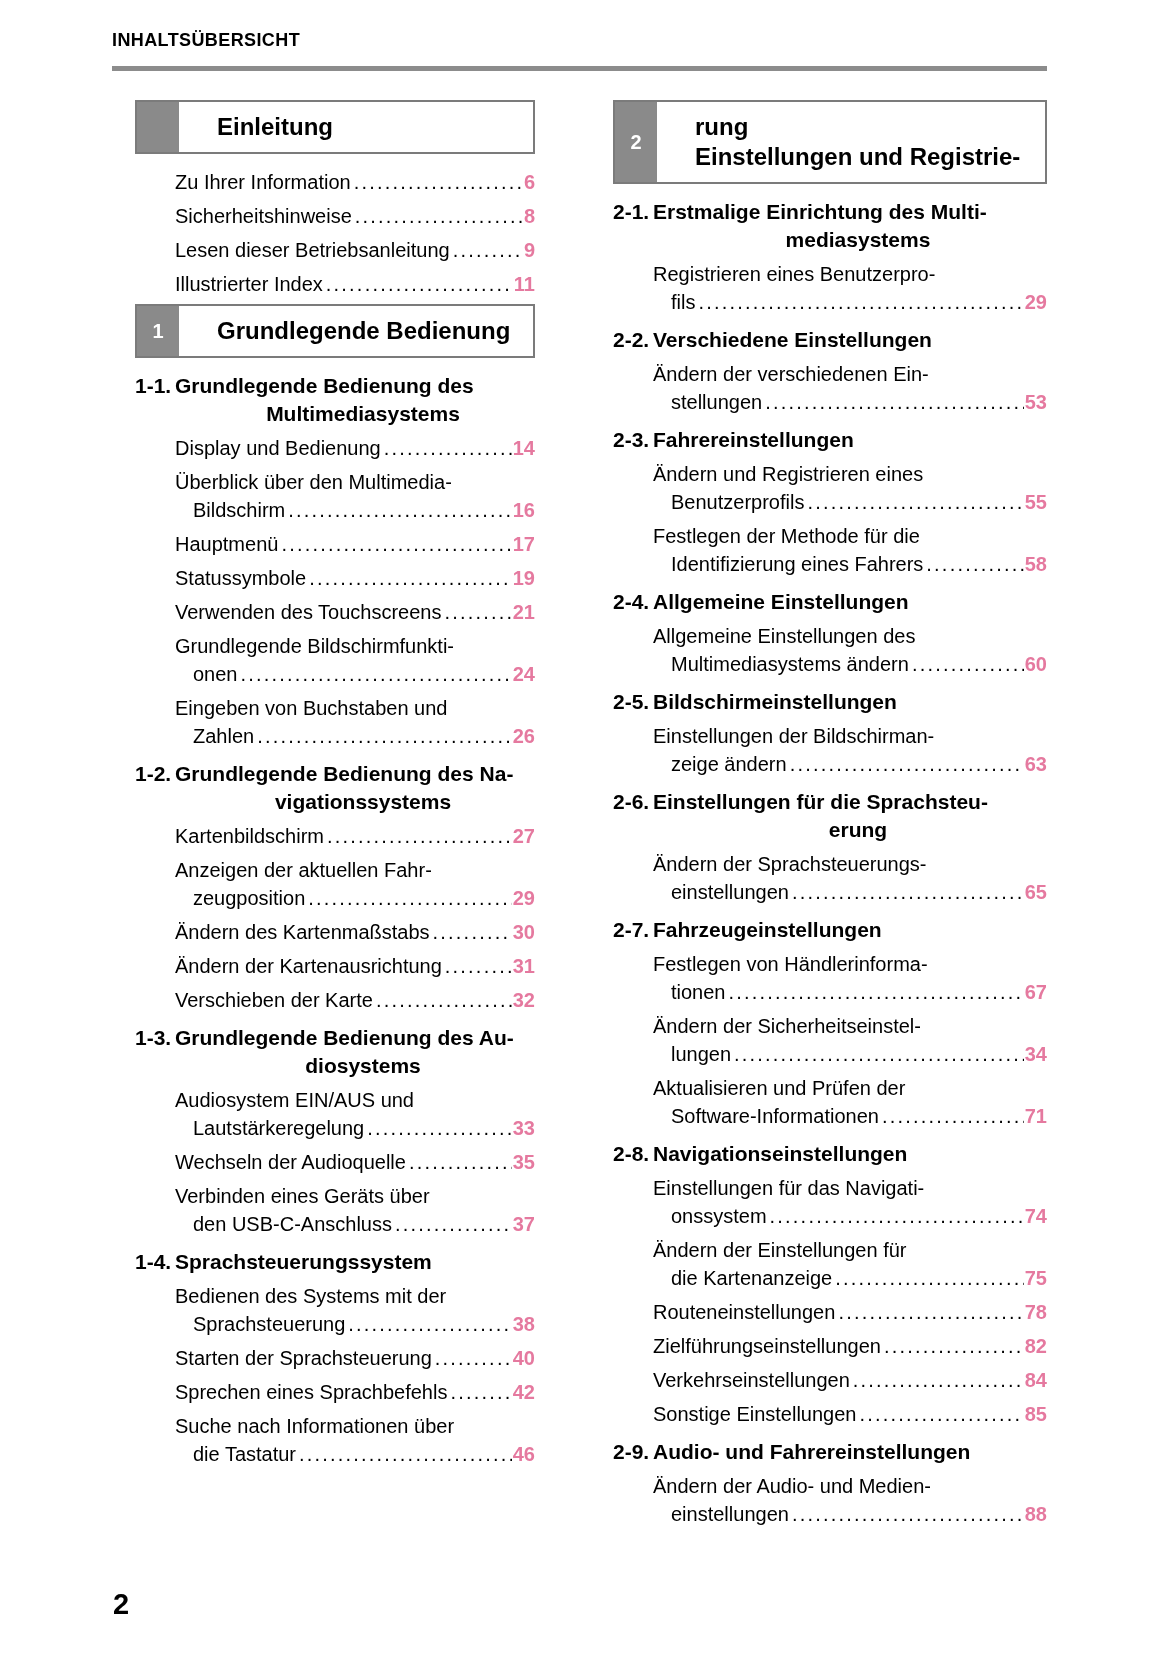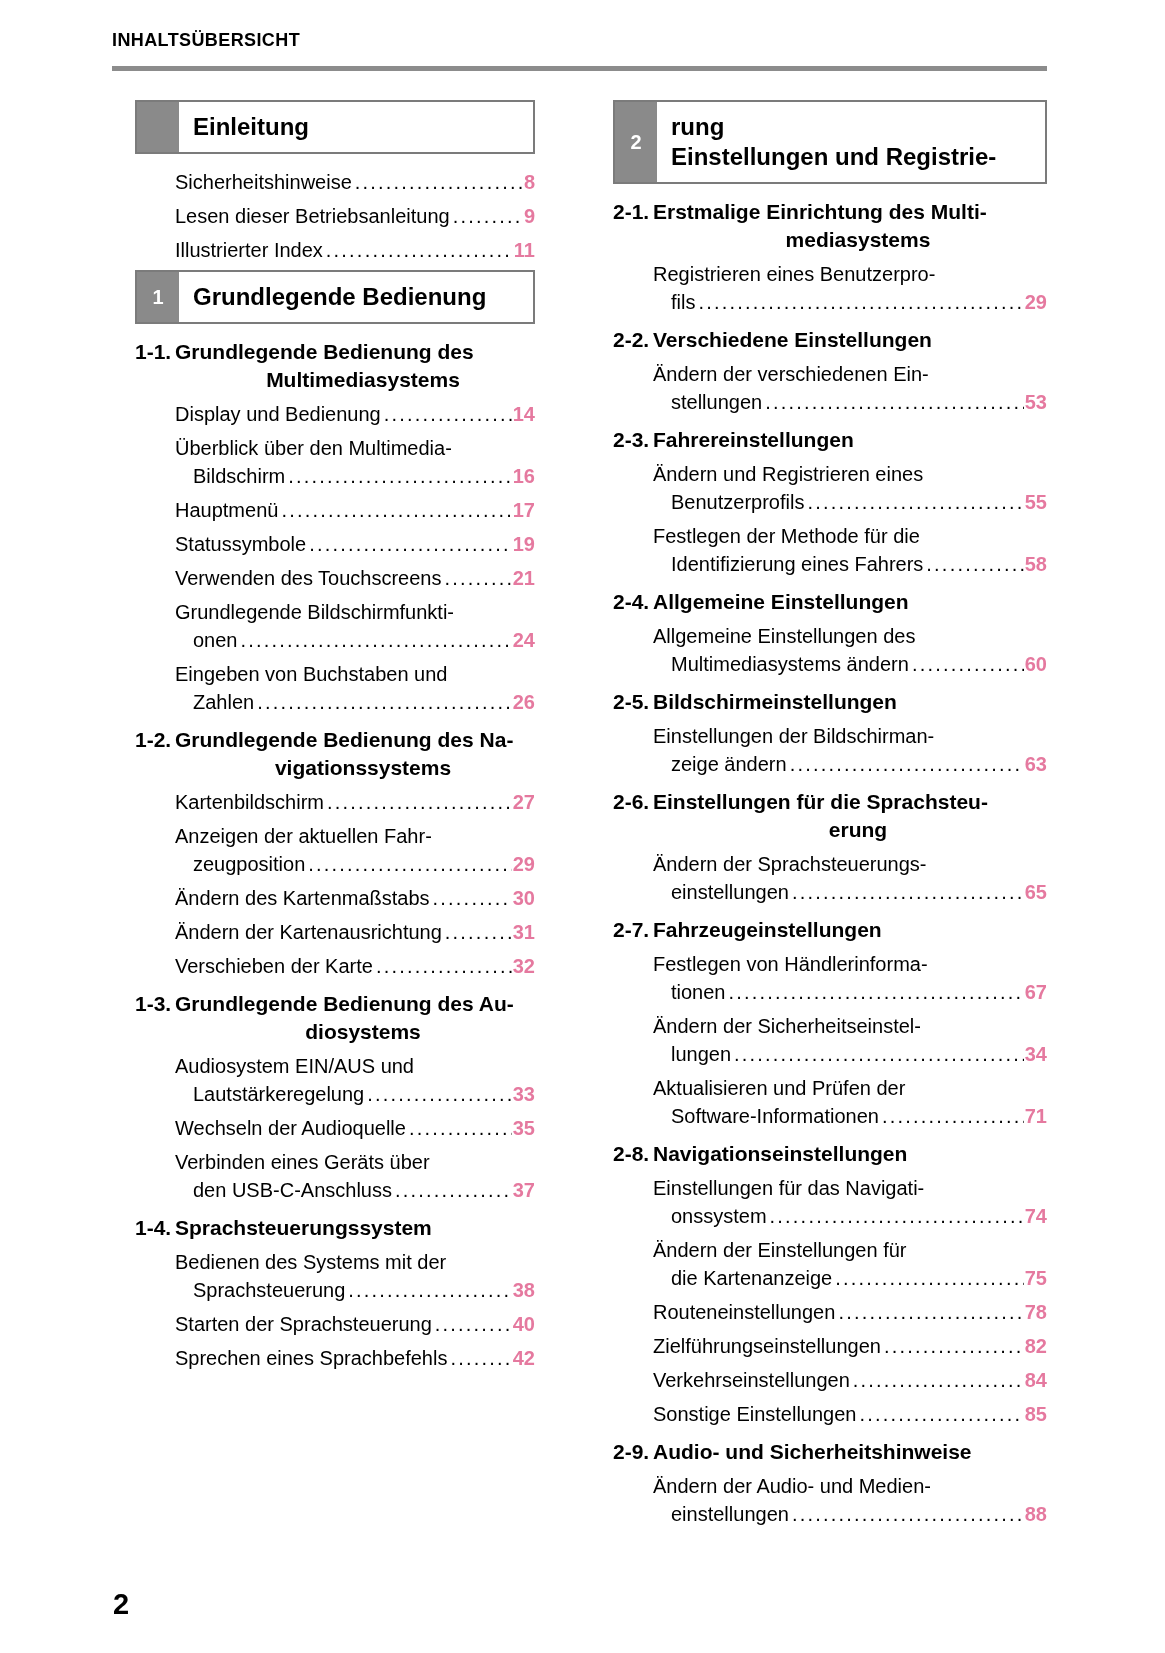--- a/index.html
+++ b/index.html
@@ -51,20 +51,21 @@
     font-weight: bold;
     display: flex;
     align-items: center;
     justify-content: center;
   }
   .chapter-title {
     padding: 10px 2px 10px 14px;
     font-size: 24px;
     font-weight: bold;
     line-height: 30px;
+    margin-left: 24px;
   }
   .chapter-title > div { white-space: nowrap; }
 
   
   .sec {
     display: flex;
     margin-top: 10px;
     margin-bottom: 6px;
     font-size: 21px;
     font-weight: bold;
@@ -121,20 +122,27 @@
 
   <div class="toc-col toc-col-left">
       <div class="chapter-box">
         <div class="chapter-tab"></div>
         <div class="chapter-title">
           <div>Einleitung</div>
         </div>
       </div>
       <div class="entry">
         <div class="e-last">
+          <span class="e-text">Zu Ihrer Information</span>
+          <span class="dots"></span>
+          <span class="pg">6</span>
+        </div>
+      </div>
+      <div class="entry">
+        <div class="e-last">
           <span class="e-text">Sicherheitshinweise</span>
           <span class="dots"></span>
           <span class="pg">8</span>
         </div>
       </div>
       <div class="entry">
         <div class="e-last">
           <span class="e-text">Lesen dieser Betriebsanleitung</span>
           <span class="dots"></span>
           <span class="pg">9</span>
@@ -304,20 +312,28 @@
           <span class="e-text">Starten der Sprachsteuerung</span>
           <span class="dots"></span>
           <span class="pg">40</span>
         </div>
       </div>
       <div class="entry">
         <div class="e-last">
           <span class="e-text">Sprechen eines Sprachbefehls</span>
           <span class="dots"></span>
           <span class="pg">42</span>
+        </div>
+      </div>
+      <div class="entry">
+        <div class="e-line">Suche nach Informationen über</div>
+        <div class="e-last wrap">
+          <span class="e-text">die Tastatur</span>
+          <span class="dots"></span>
+          <span class="pg">46</span>
         </div>
       </div>
     </div>
   <div class="toc-col toc-col-right">
       <div class="chapter-box">
         <div class="chapter-tab">2</div>
         <div class="chapter-title">
           <div>rung</div>
           <div>Einstellungen und Registrie-</div>
         </div>
@@ -492,21 +508,21 @@
       <div class="entry">
         <div class="e-last">
           <span class="e-text">Sonstige Einstellungen</span>
           <span class="dots"></span>
           <span class="pg">85</span>
         </div>
       </div>
       <div class="sec">
         <span class="sec-num">2-9.</span>
         <div class="sec-body">
-          <div>Audio- und Sicherheitshinweise</div>
+          <div>Audio- und Fahrereinstellungen</div>
         </div>
       </div>
       <div class="entry">
         <div class="e-line">Ändern der Audio- und Medien-</div>
         <div class="e-last wrap">
           <span class="e-text">einstellungen</span>
           <span class="dots"></span>
           <span class="pg">88</span>
         </div>
       </div>

